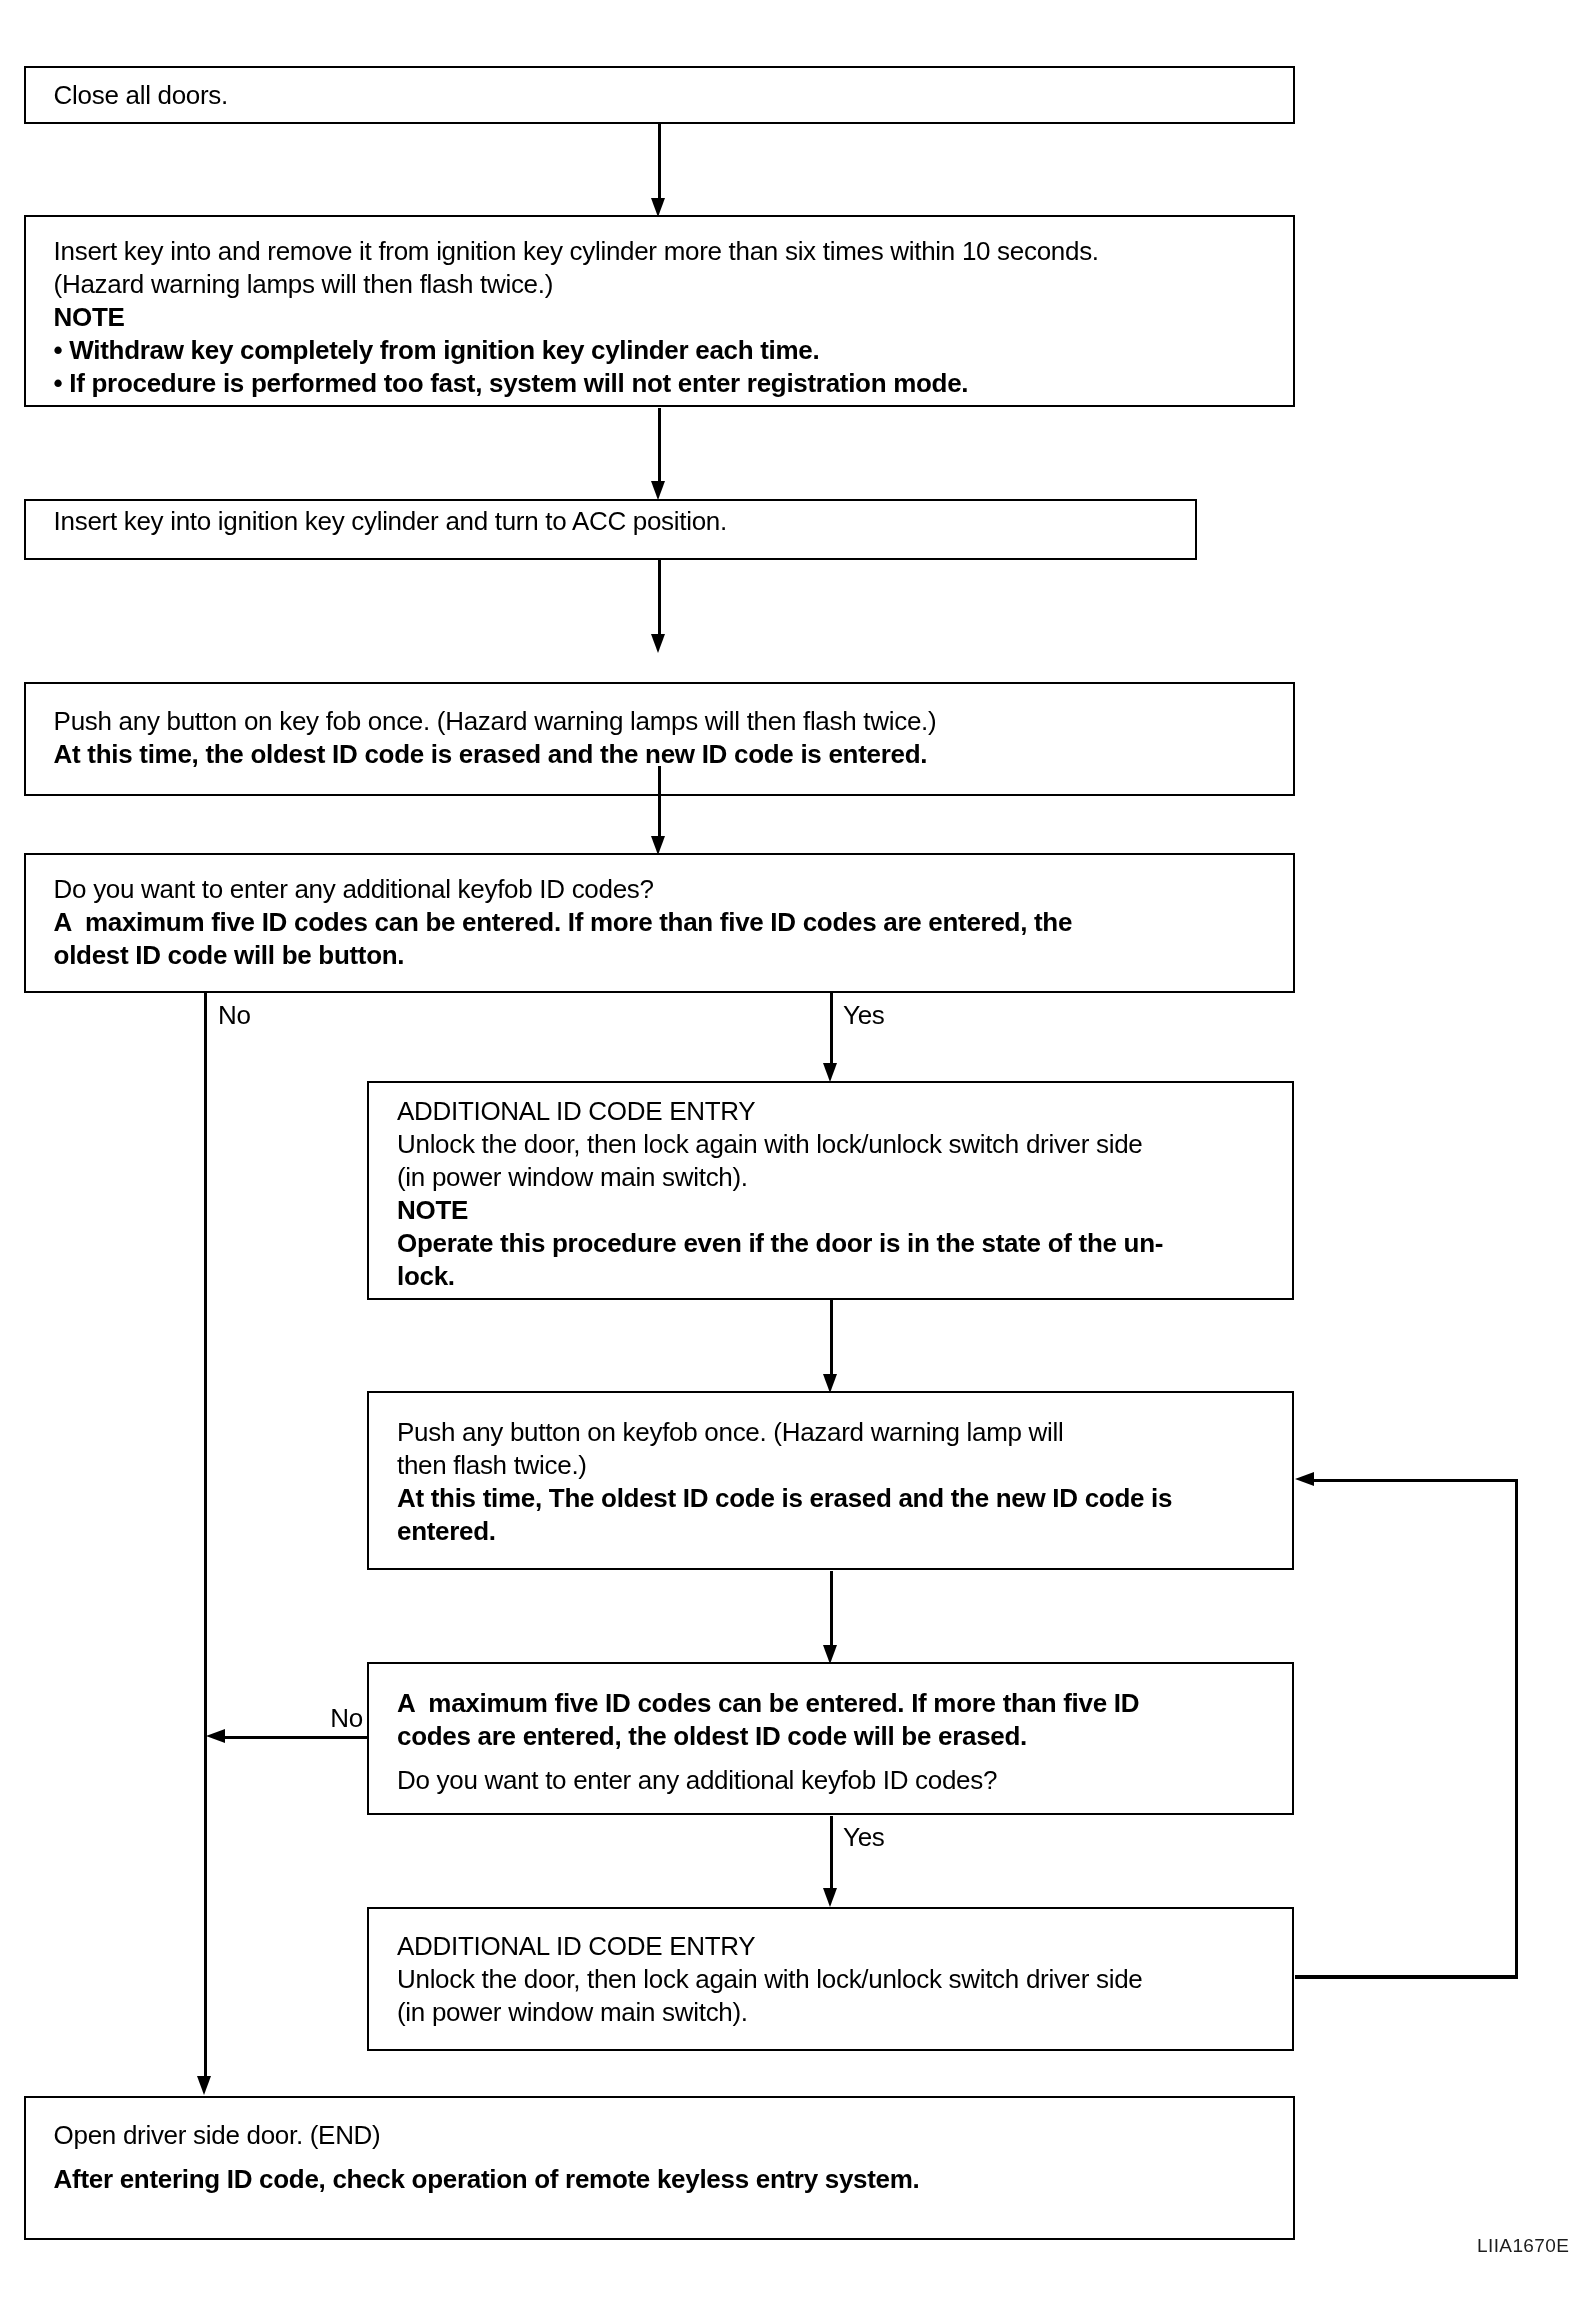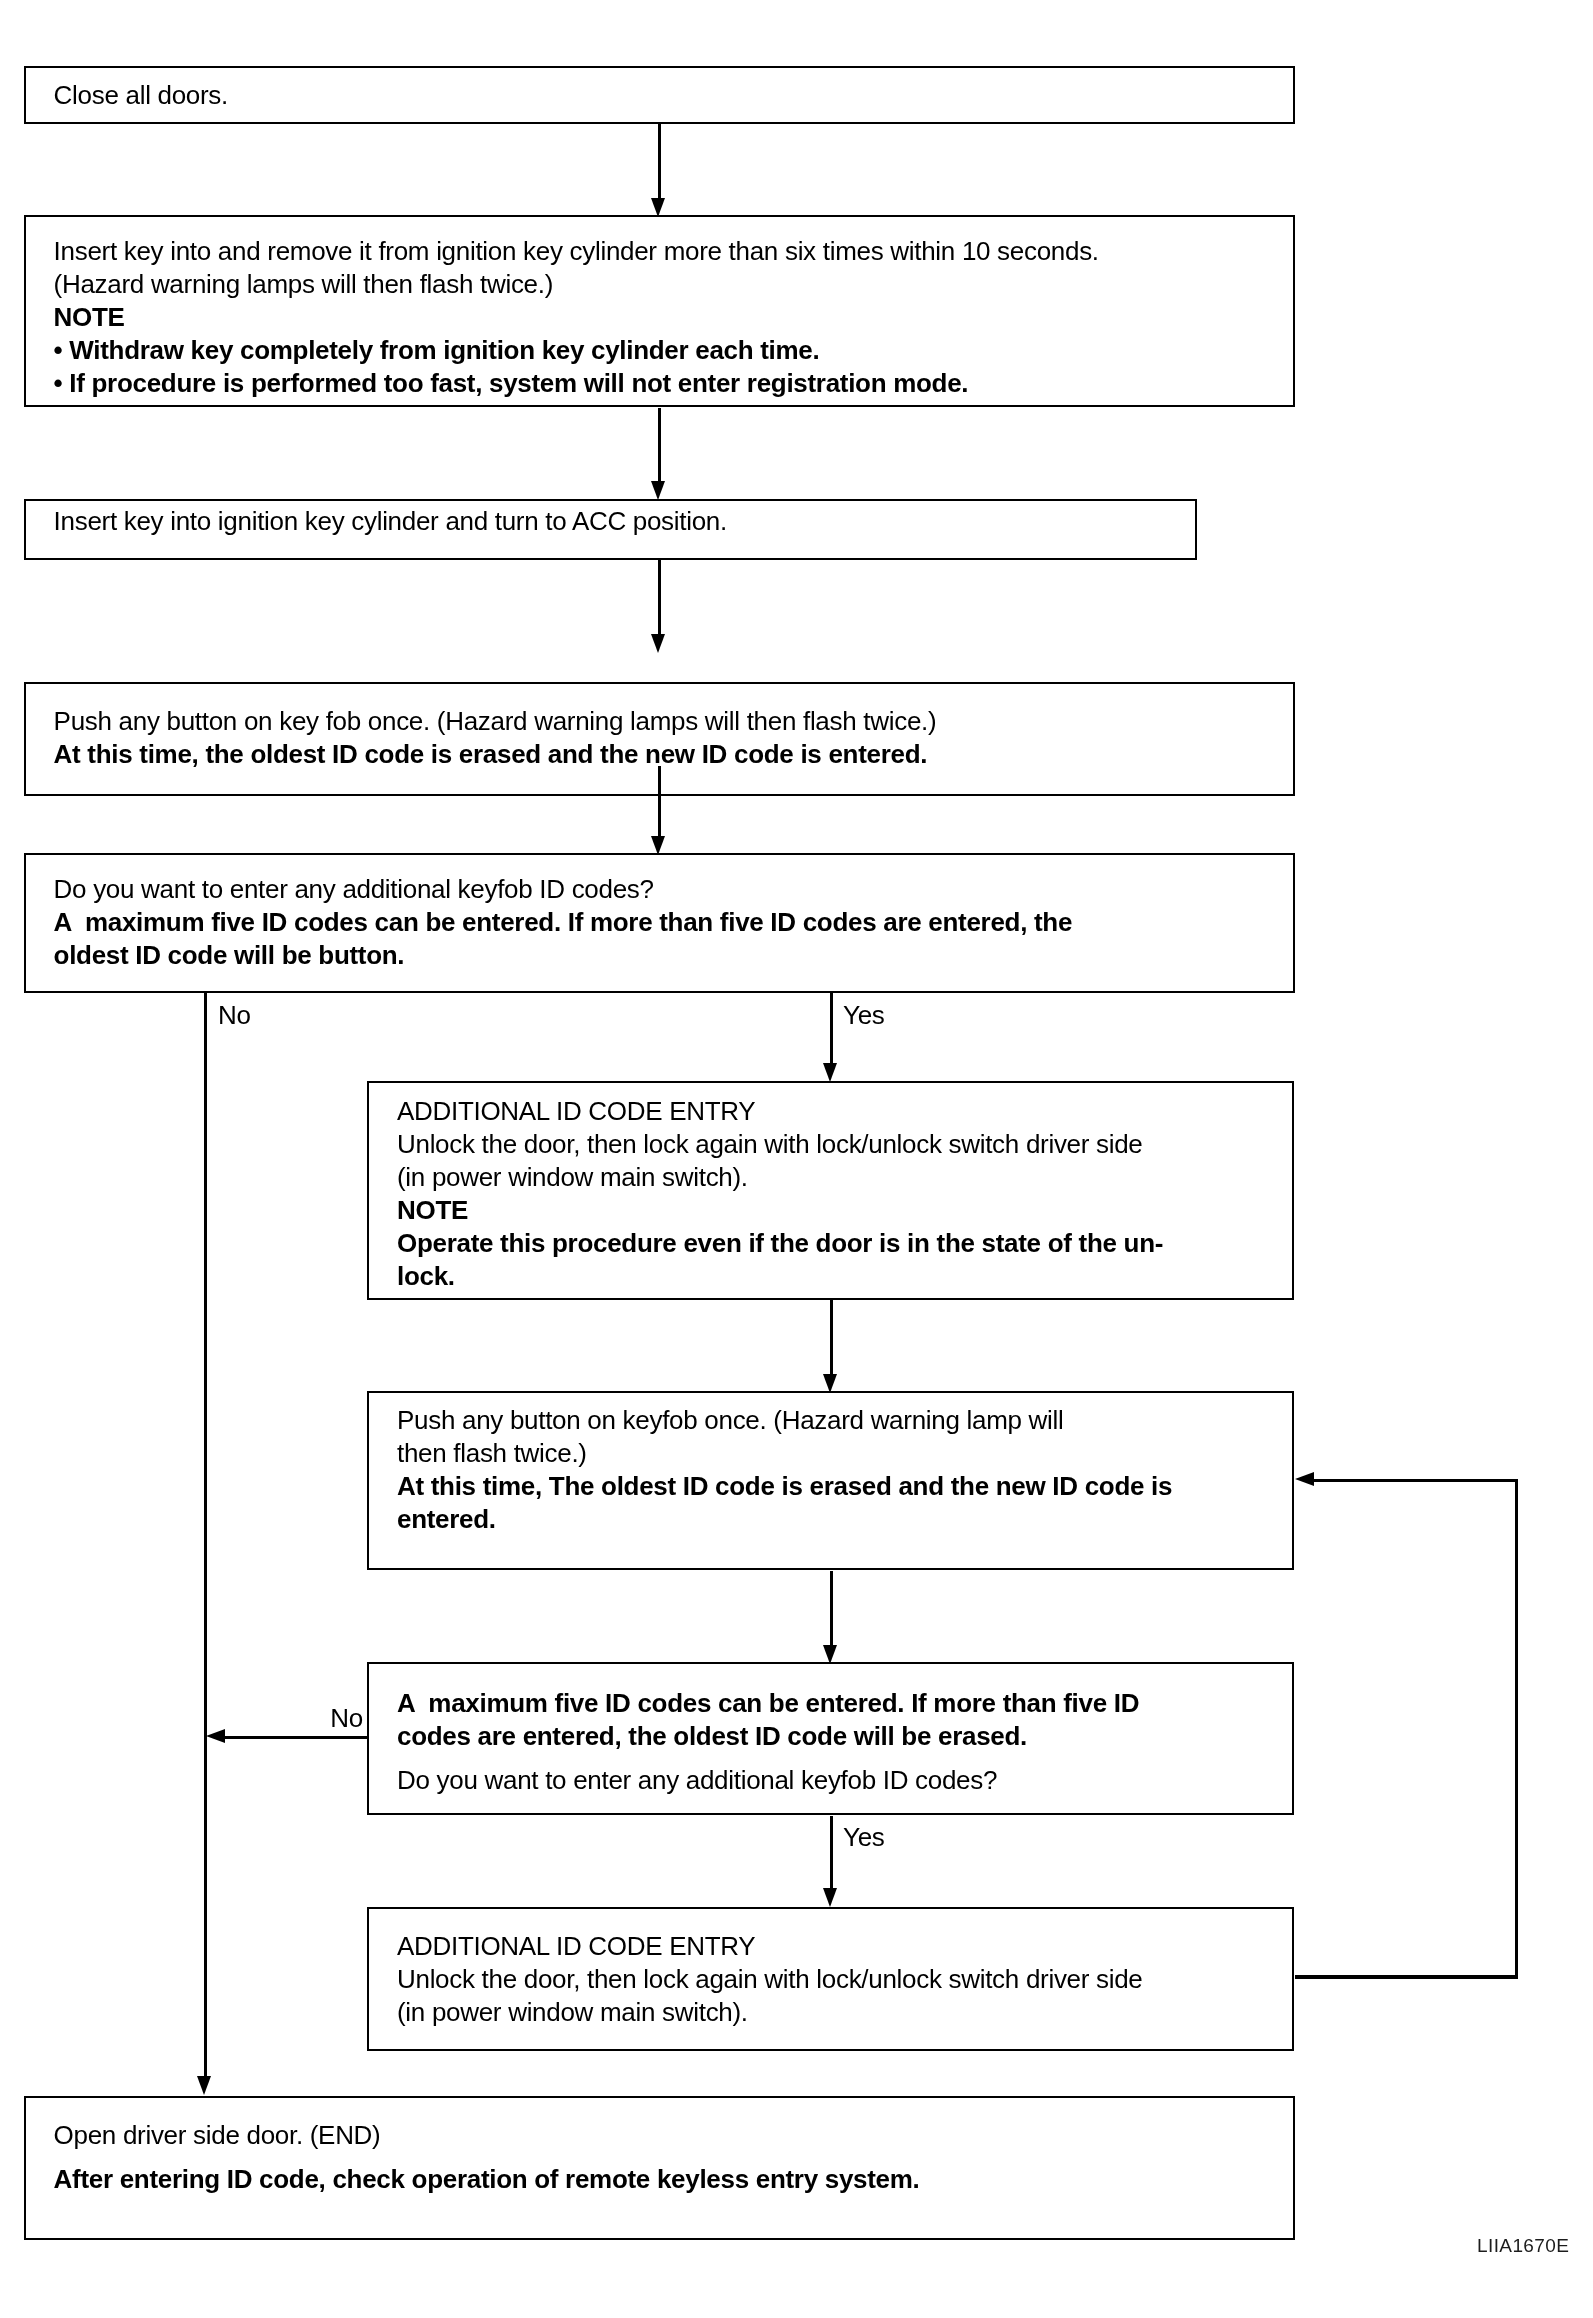--- a/index.html
+++ b/index.html
@@ -56,21 +56,21 @@
     letter-spacing:0.4px;
   }
 
   
   #box1  { left:23.6px;  top:66px;   width:1271px; height:58px;  padding-top:11.4px; }
   #box2  { left:23.6px;  top:215px;  width:1271px; height:192px; }
   #box3  { left:23.6px;  top:499px;  width:1173px; height:61px;  padding-top:4px; }
   #box4  { left:23.6px;  top:652px;  width:1271px; height:114px; padding-top:21px;margin-top:30px; }
   #box5  { left:23.6px;  top:853px;  width:1271px; height:140px; }
   #box6  { left:367px; top:1081px; width:927px; height:219px; padding-top:12.2px; }
-  #box7  { left:367px; top:1391px; width:927px; height:179px; padding-top:11px; }
+  #box7  { left:367px; top:1391px; width:927px; height:179px; padding-top:23px; }
   #box8  { left:367px; top:1662px; width:927px; height:153px; padding-top:23px; }
   #box9  { left:367px; top:1907px; width:927px; height:144px; padding-top:21px; }
   #box10 { left:23.6px;  top:2096px; width:1271px; height:144px; padding-top:21px; }
 
   
   #v1    { left:658px; top:123px;  height:76px; }
   #a1    { left:651px; top:198px; }
   #v2    { left:658px; top:408px;  height:75px; }
   #a2    { left:651px; top:481px; }
   #v3    { left:658px; top:560px;  height:76px; }

